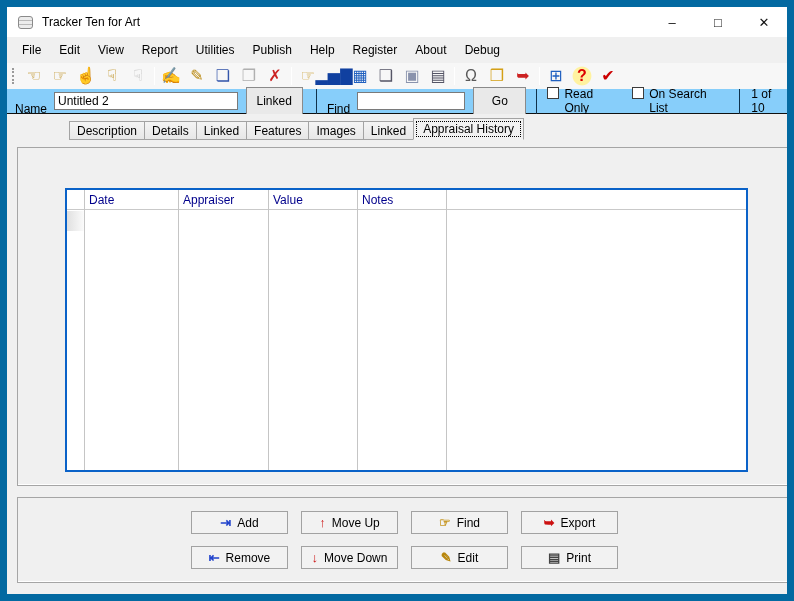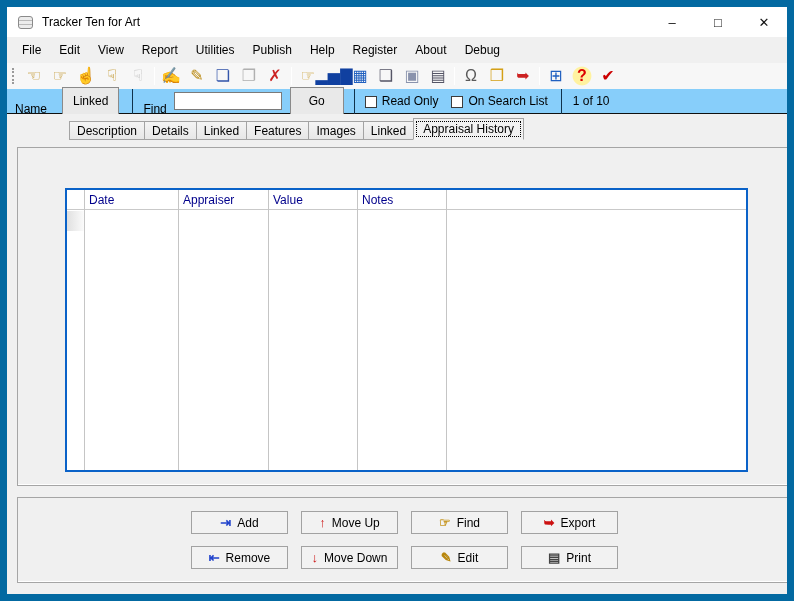--- a/index.html
+++ b/index.html
@@ -29,21 +29,21 @@
 
   
   .quickbar { height:25px; background:var(--accent,#87CEFA); border-bottom:1px solid #101010;
               display:flex; align-items:center; font-size:12px; color:#000; }
   .qb-label { margin:16px 7px 0 8px; }
   .qb-input { height:18px; border:1px solid #7a7a7a; background:#fff; font-family:"Liberation Sans",sans-serif;
               font-size:12px; padding:0 3px; }
   .qb-btn { height:28px; background:#e9e9e9; border:1px solid #8a8a8a; font-family:"Liberation Sans",sans-serif;
             font-size:12px; padding:0 10px; margin-left:8px; }
   .qb-sep { width:1px; height:25px; background:#10314a; margin:0 10px; flex:0 0 auto; }
-  .qb-check { display:flex; align-items:flex-end; margin-right:13px; }
+  .qb-check { display:flex; align-items:flex-start; margin-right:13px; }
   .checkbox { width:12px; height:12px; background:#fff; border:1px solid #3c3c3c; margin-right:5px; flex:0 0 auto; }
   .counter { margin-left:1px; }
 
   
   .main { position:relative; height:492px; background:#f0f0f0; }
 
   .tabs { position:absolute; left:18px; top:4px; display:flex; align-items:flex-end; z-index:2;padding-left:44px; }
   .tab { height:19px; line-height:18px; padding:0 7px; font-size:12px;
          background:linear-gradient(#f4f4f4,#e7e7e7); border:1px solid #a3a3a3; margin-right:-1px; cursor:default; }
   .tab.active { height:22px; line-height:21px; background:#f2f2f2; padding:0 9px; position:relative; z-index:3;
@@ -123,20 +123,21 @@
       <span class="tb-icon" style="color: rgb(212, 160, 23);">❒</span>
       <span class="tb-icon" style="color: rgb(204, 34, 34);">➥</span>
       <span class="tb-sep"></span>
       <span class="tb-icon" style="color: rgb(32, 96, 192);">⊞</span>
       <span class="tb-icon halo" style="color: rgb(221, 0, 0);">?</span>
       <span class="tb-icon" style="color: rgb(204, 0, 0);">✔</span>
     </div>
 
   <div class="quickbar">
     <span class="qb-label">Name</span>
+    <input class="qb-input" style="width: 188px;" value="Untitled 2">
     <button class="qb-btn">Linked</button>
     <span class="qb-sep" style="margin-left:13px"></span>
     <span class="qb-label" style="margin-left:0">Find</span>
     <input class="qb-input" style="width: 108px;" value="">
     <button class="qb-btn" style="width:54px">Go</button>
     <span class="qb-sep"></span>
     <span class="qb-check">
       <span class="checkbox"></span>
       <span>Read Only</span>
     </span>

